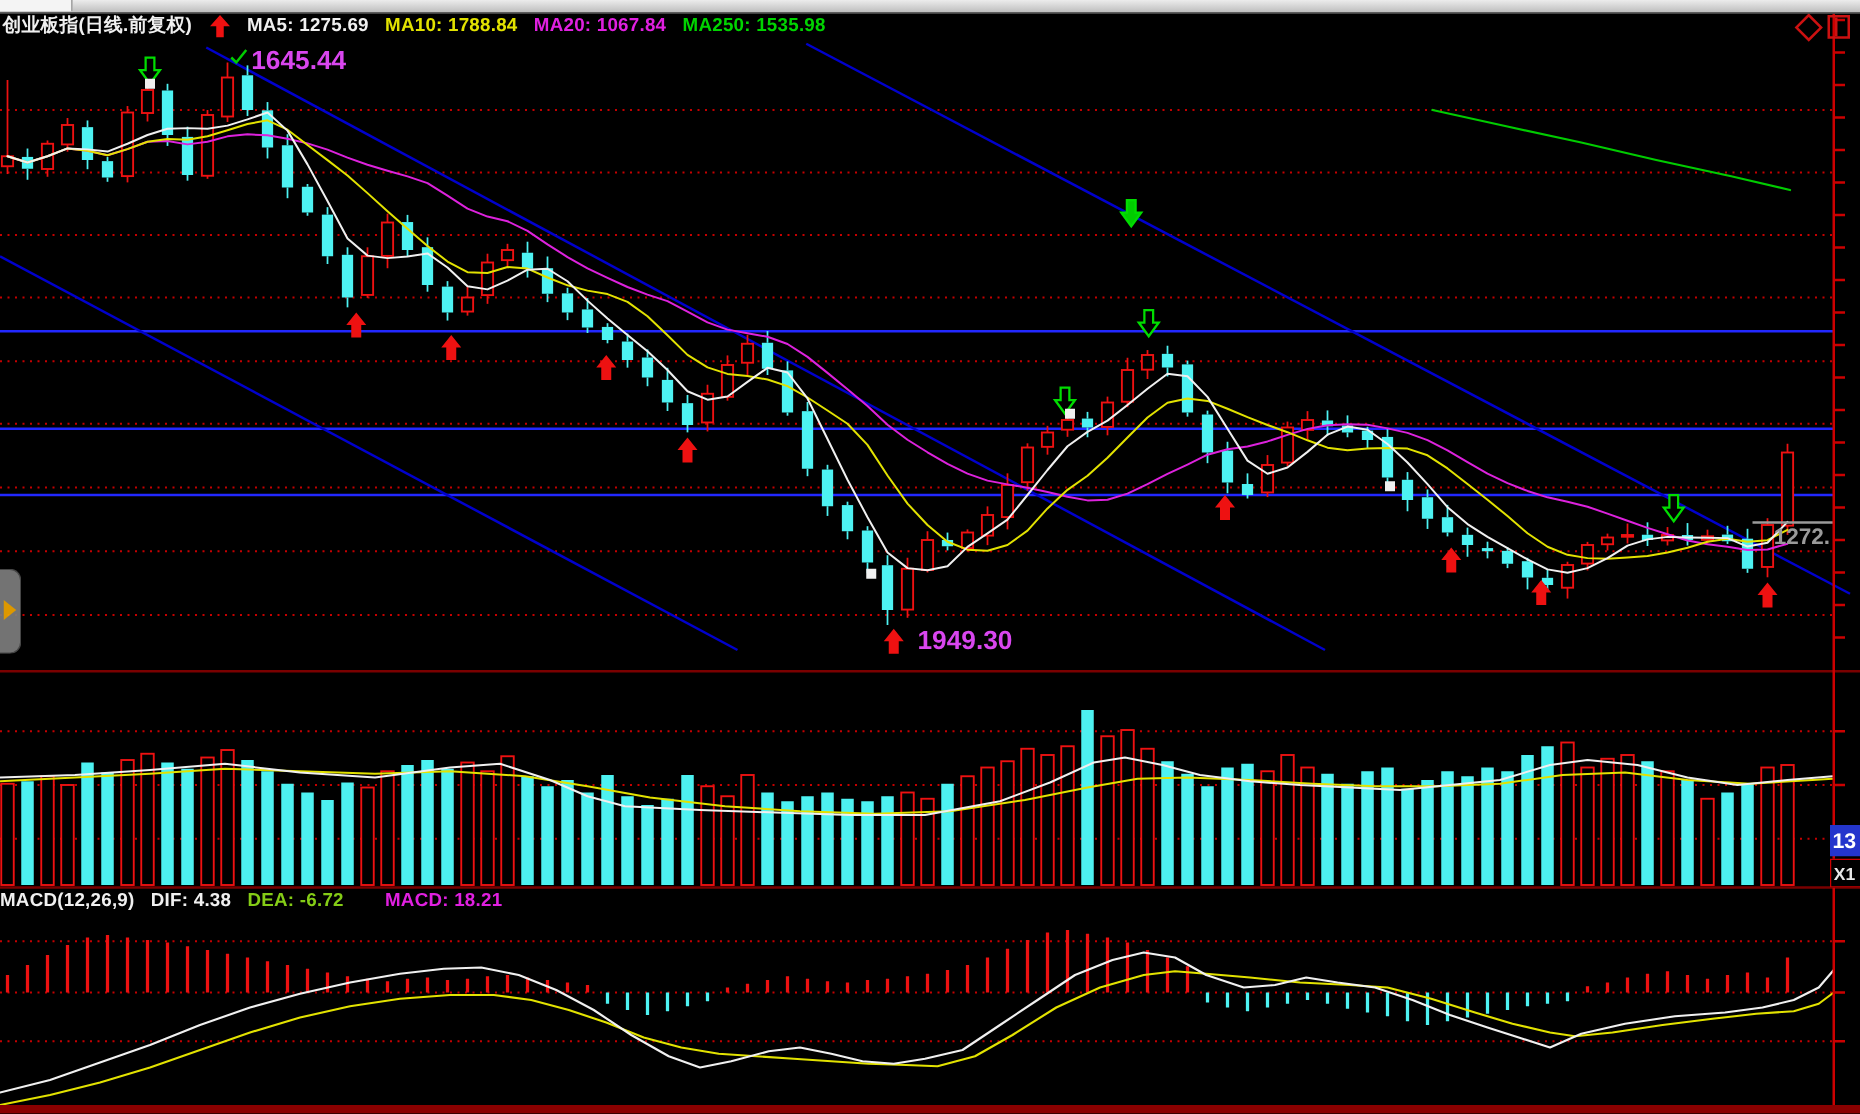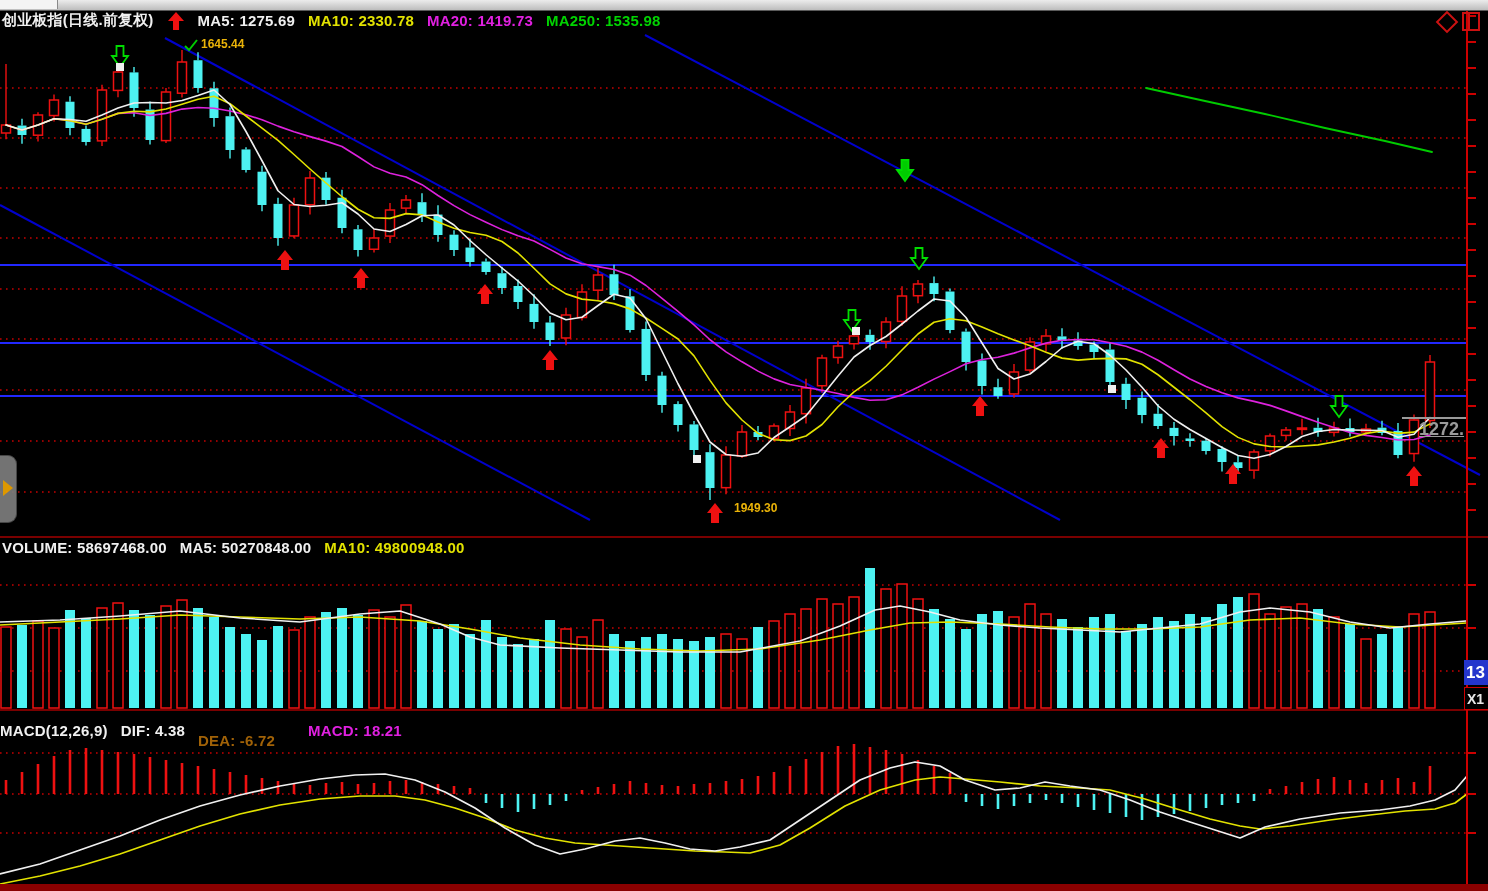--- a/index.html
+++ b/index.html
@@ -13,24 +13,24 @@
     border-right:1px solid #8a8a8a;}
   
   .row{position:absolute;display:flex;align-items:center;gap:13px;z-index:5;
     font-size:15px;font-weight:bold;white-space:nowrap;letter-spacing:0.2px;}
   .title-row{left:2px;top:11px;}
   .vol-row{left:2px;top:539px;}
   .macd-row{left:0;top:712px;}
   .t-white{color:#f0f0f0;}
   .up-arrow-wrap{display:inline-flex;margin:0 1px;}
   
-  .anno{position:absolute;z-index:6;color:#eab308;font-size:12px;font-weight:bold;}
+  .anno{position:absolute;z-index:6;color:#d946ef;font-size:21px;font-weight:bold;}
   .anno-peak{left:201px;top:37px;}
   .anno-trough{left:734px;top:501px;}
-  .anno-last{left:1419px;top:419px;color:#9a9a9a;font-size:18px;z-index:7;text-decoration:underline;}
+  .anno-last{left:1419px;top:419px;color:#9a9a9a;font-size:18px;z-index:7;}
   
   .badge13{position:absolute;left:1464px;top:660px;width:24px;height:25px;z-index:7;
     background:#2435cc;color:#fff;font-size:17px;font-weight:bold;
     display:flex;align-items:center;padding-left:2px;}
   .badgeX1{position:absolute;left:1464px;top:687px;width:22px;height:21px;z-index:7;
     background:#000;border:1px solid #cc0000;color:#e8e8e8;font-size:14px;font-weight:bold;
     display:flex;align-items:center;padding-left:2px;}
   
   .left-tab{position:absolute;left:0;top:455px;width:16px;height:66px;z-index:8;
     background:#7d7d7d;border:1px solid #4c4c4c;border-left:none;
@@ -620,35 +620,30 @@
   </div>
 
   <div class="row title-row">
     <span class="t-white">创业板指(日线.前复权)</span>
     <span class="up-arrow-wrap">
       <svg width="16" height="18" viewBox="0 0 16 18">
           <path d="M8 0 L16 9 L11 9 L11 18 L5 18 L5 9 L0 9 Z" fill="#ee1111"></path>
         </svg>
     </span>
     <span style="color: rgb(240, 240, 240);">MA5: 1275.69</span>
-    <span style="color: rgb(226, 226, 0);">MA10: 2330.78</span>
-    <span style="color: rgb(224, 32, 224);">MA20: 1419.73</span>
+    <span style="color: rgb(226, 226, 0);">MA10: 1788.84</span>
+    <span style="color: rgb(224, 32, 224);">MA20: 1067.84</span>
     <span style="color: rgb(0, 212, 0);">MA250: 1535.98</span>
   </div>
 
-  <div class="row vol-row">
-    <span style="color: rgb(240, 240, 240);">VOLUME: 58697468.00</span>
-    <span style="color: rgb(240, 240, 240);">MA5: 50270848.00</span>
-    <span style="color: rgb(226, 226, 0);">MA10: 49800948.00</span>
-  </div>
 
   <div class="row macd-row">
     <span style="color: rgb(240, 240, 240);">MACD(12,26,9)</span>
     <span style="color: rgb(240, 240, 240);">DIF: 4.38</span>
-    <span style="color: #a16207; margin-top: 20px;">DEA: -6.72</span>
+    <span style="color: #84cc16;">DEA: -6.72</span>
     <span style="color: rgb(224, 32, 224); margin-left: 20px;">MACD: 18.21</span>
   </div>
 
   <div class="anno anno-peak">1645.44</div>
   <div class="anno anno-trough">1949.30</div>
   <div class="anno anno-last">1272.</div>
 
   <div class="badge13">13</div>
   <div class="badgeX1">X1</div>
 

